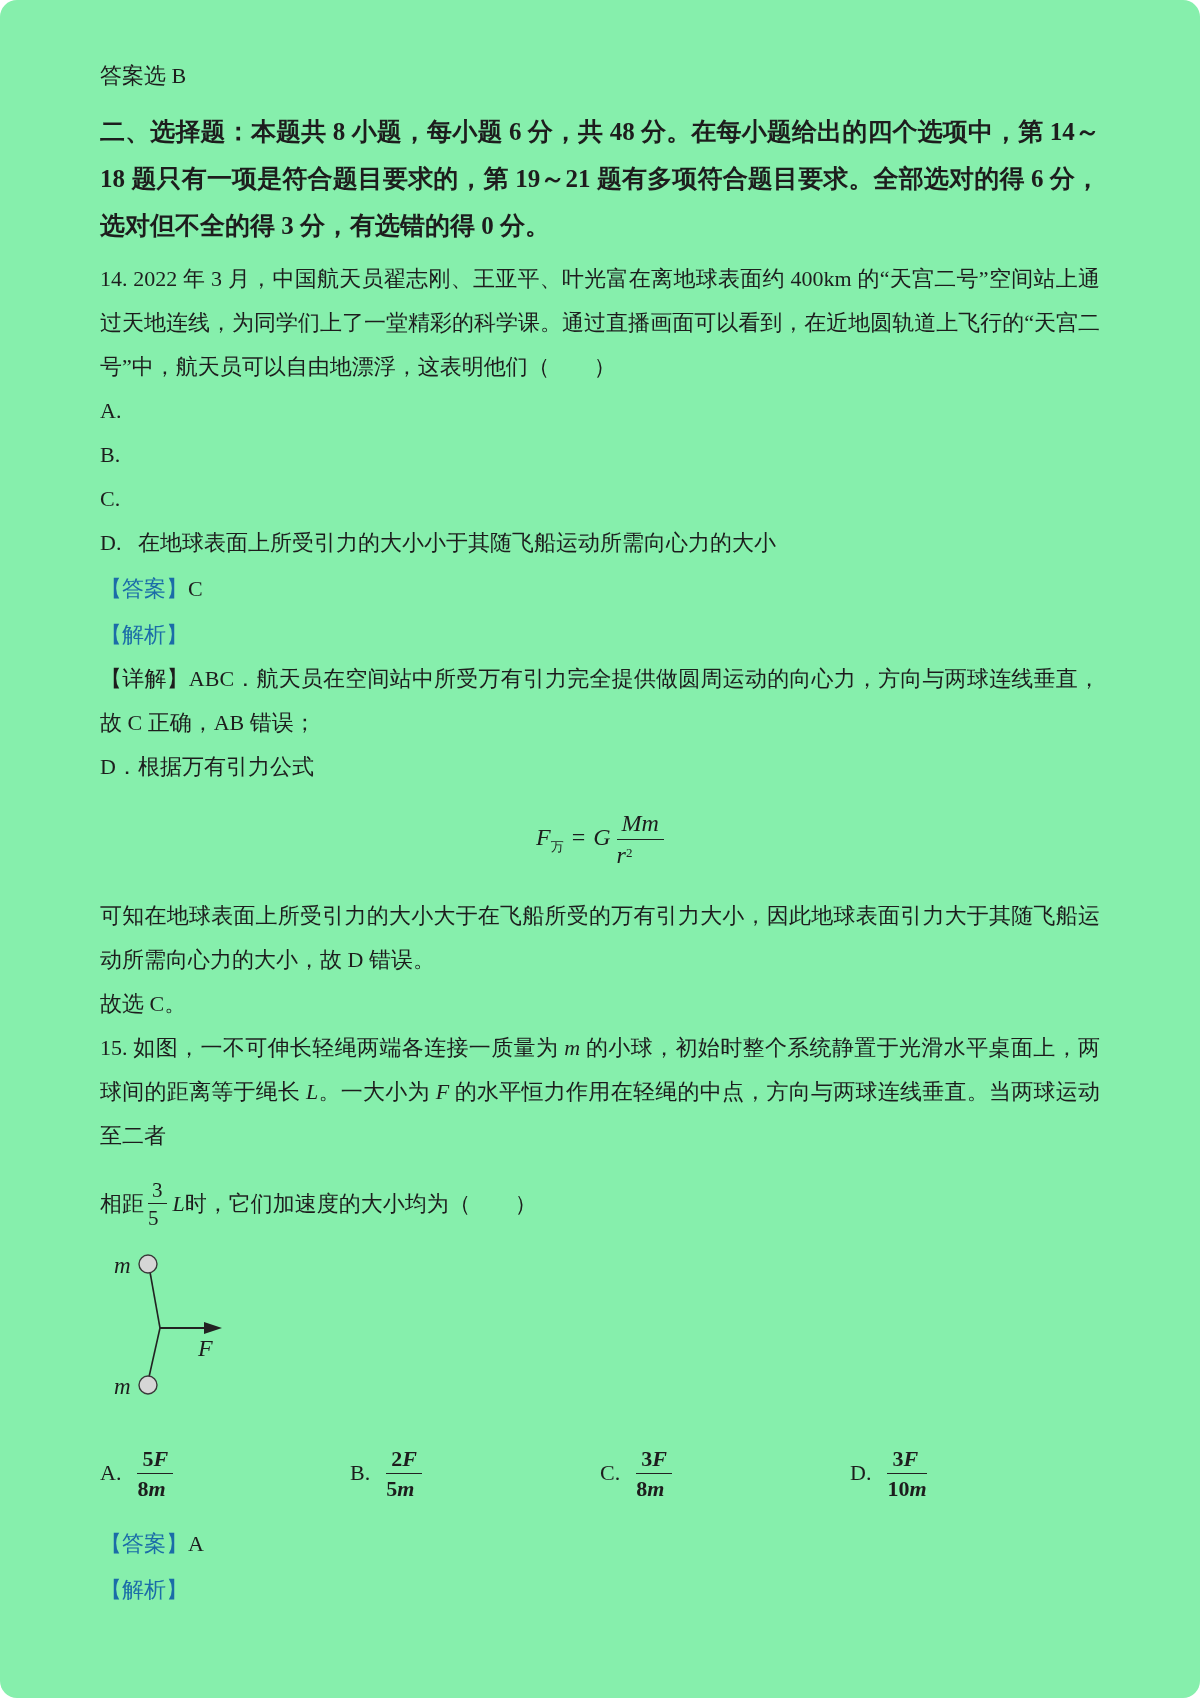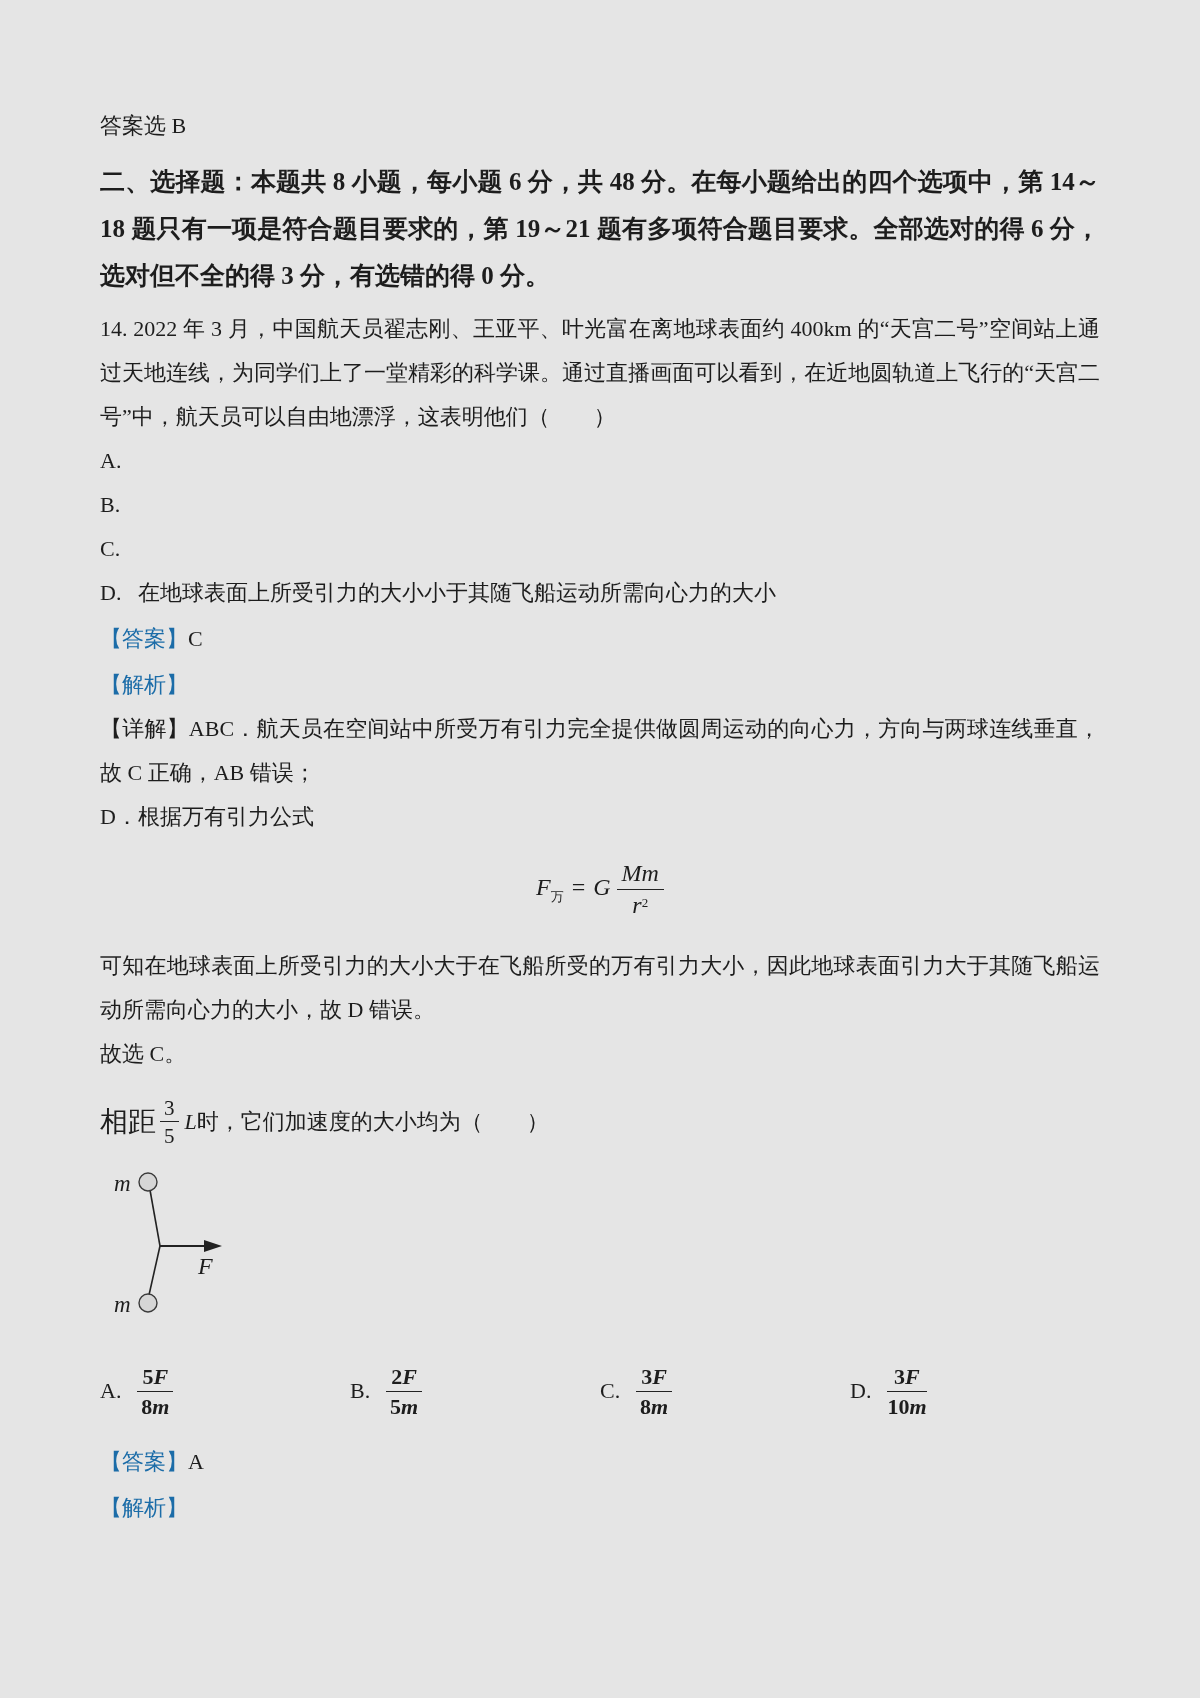--- a/index.html
+++ b/index.html
@@ -2,25 +2,26 @@
 <html lang="zh"><head>
 <meta charset="utf-8">
 <style>
   * { box-sizing: border-box; }
   html, body { margin: 0; padding: 0; background: #ffffff; }
   .page {
     position: relative;
     width: 1200px;
     height: 1698px;
     margin: 0 auto;
-    background: #e5e5e5;
+    background: #86efac;
     font-family: "Liberation Serif", "DejaVu Serif", serif;
     color: #1d1d1d;
-    padding: 104px 100px 0 100px;
+    padding: 54px 100px 0 100px;
     overflow: hidden;
+    border-radius: 17px;
   }
   p { margin: 0; font-size: 22px; line-height: 44px; text-align: justify; }
   .tight { text-align: left; }
   .section-heading {
     font-weight: 700;
     font-size: 25px;
     line-height: 47px;
     margin: 10px 0 8px 0;
     text-align: justify;
   }
@@ -37,21 +38,21 @@
     margin: 22px 0 26px 0;
   }
   .formula-line .lhs-sub {
     font-size: 13px;
     vertical-align: -6px;
     margin-right: 6px;
   }
   .formula-line .eq { margin: 0 8px 0 2px; }
   .frac {
     display: inline-block;
-    text-align: center;
+    text-align: left;
     vertical-align: middle;
     line-height: 1.05;
   }
   .frac .num { display: block; border-bottom: 1.5px solid #222; padding: 0 5px 3px 5px; }
   .frac .den { display: block; padding-top: 3px; }
   .frac sup { font-size: 13px; vertical-align: 6px; }
   
   .inline-frac-line { display: flex; align-items: center; line-height: 1; margin: 10px 0 6px 0; min-height: 72px; }
   .inline-frac { font-size: 21px; margin: 0 6px 0 4px; }
   .inline-frac .num { padding: 0 4px 2px 4px; }
@@ -102,23 +103,24 @@
     <span class="it">F</span><span class="lhs-sub">万</span><span class="eq">=</span><span class="it">G</span>
     <span class="frac">
       <span class="num it">Mm</span>
       <span class="den"><span class="it">r</span><sup>2</sup></span>
     </span>
   </div>
 
   <p>可知在地球表面上所受引力的大小大于在飞船所受的万有引力大小，因此地球表面引力大于其随飞船运动所需向心力的大小，故 D 错误。</p>
   <p class="tight">故选 C。</p>
 
+  <p><span>15. 如图，一不可伸长轻绳两端各连接一质量为 </span><span class="it">m</span><span> 的小球，初始时整个系统静置于光滑水平桌面上，两球间的距离等于绳长 </span><span class="it">L</span><span>。一大小为 </span><span class="it">F</span><span> 的水平恒力作用在轻绳的中点，方向与两球连线垂直。当两球运动至二者</span></p>
 
   <div class="inline-frac-line">
-    <span style="font-size:28px;">相距</span>
+    <span style="font-size:22px;">相距</span>
     <span class="frac inline-frac">
       <span class="num">3</span>
       <span class="den">5</span>
     </span>
     <span class="it" style="font-size:22px;">L</span>
     <span style="font-size:22px;"> 时，它们加速度的大小均为（　　）</span>
   </div>
 
   <div class="figure-block">
     <svg width="240" height="168" viewBox="0 0 240 168">

